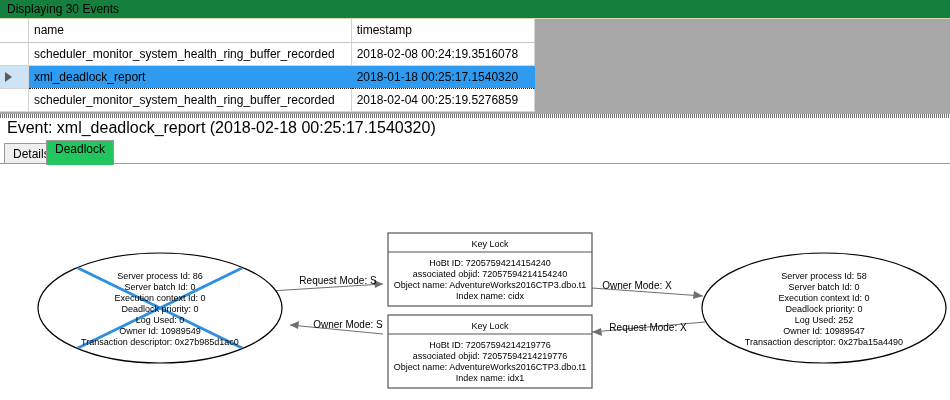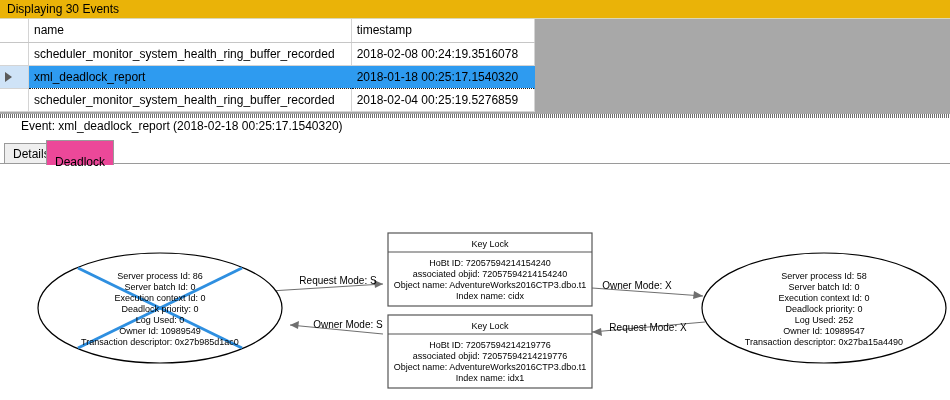--- a/index.html
+++ b/index.html
@@ -20,21 +20,21 @@
     position: relative;
     width: 950px;
     height: 400px;
   }
 
   
   .caption-bar {
     position: absolute;
     left: 0; top: 0;
     width: 950px; height: 19px;
-    background: #eab308;
+    background: #15803d;
     border-bottom: 1px solid #d9d7b8;
     box-sizing: border-box;
     padding: 2px 0 8px 7px;
     font-size: 12px;
     color: #000;
     white-space: nowrap;
   }
 
   
   .grid-region {
@@ -109,22 +109,22 @@
       repeating-linear-gradient(90deg, #6e6e6e 0px, #6e6e6e 1px, #ffffff 1px, #ffffff 2px);
     background-size: 2px 2px;
     background-color: #ffffff;
   }
 
   
   .event-header {
     position: absolute;
     left: 0; top: 119px;
     width: 906px; height: 19px;
-    padding-left: 21px;
-    font-size: 12px;
+    padding-left: 7px;
+    font-size: 16px;
     color: #000;
     white-space: nowrap;
     box-sizing: border-box;
   }
 
   
   .tabstrip {
     position: absolute;
     left: 0; top: 140px;
     width: 950px; height: 24px;
@@ -140,24 +140,24 @@
     border-bottom: none;
     background: #efefef;
     color: #000;
     white-space: nowrap;
   }
   .tab.tab-details { left: 4px; }
   .tab.tab-deadlock {
     left: 46px;
     top: 0;
     height: 25px;
-    background: #ec4899;
+    background: #22c55e;
     border-color: #9a9a9a;
     z-index: 3;
-    padding-top: 14px;
+    padding-top: 1px;
   }
   .tab-underline {
     position: absolute;
     left: 0; top: 163px;
     width: 950px; height: 1px;
     background: #9a9a9a;
     z-index: 1;
   }
   .tab-underline-gap {
     position: absolute;

